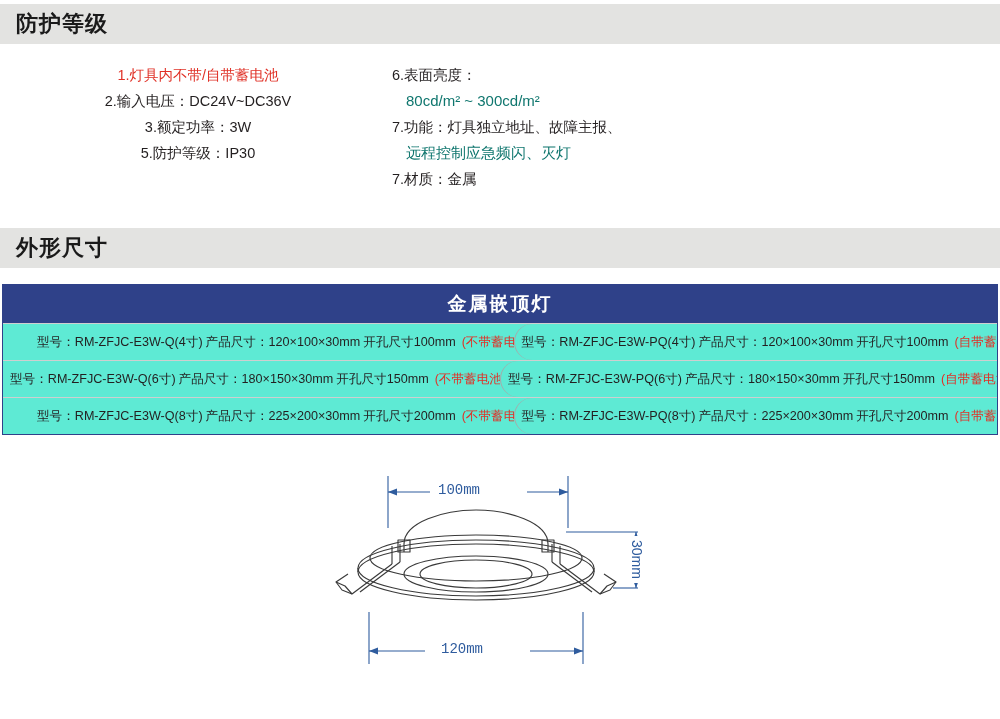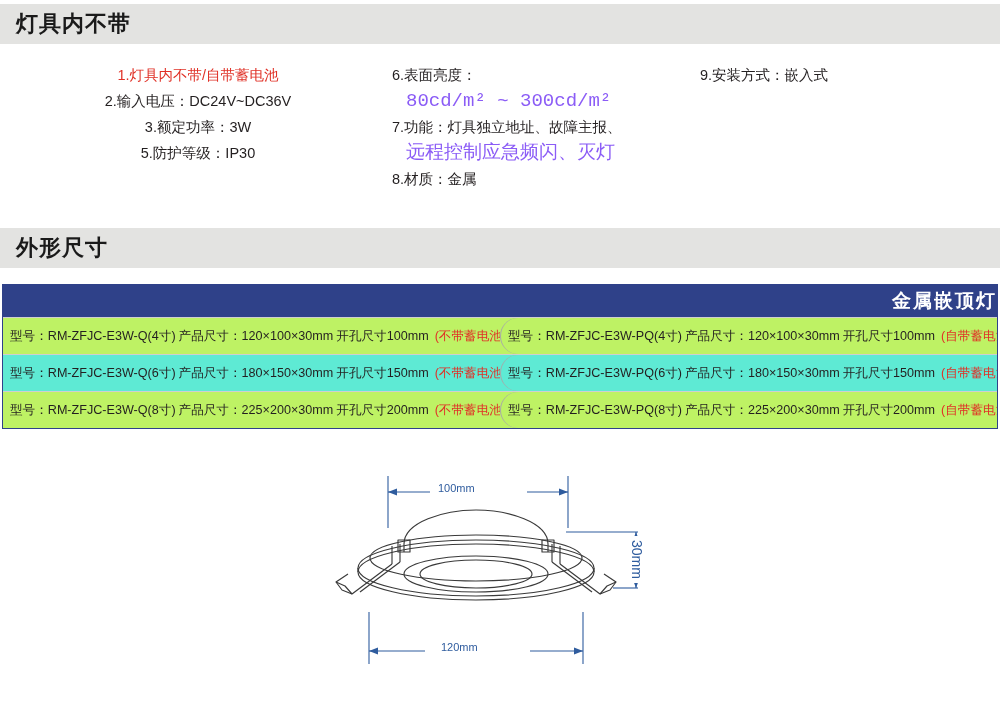--- a/index.html
+++ b/index.html
@@ -52,57 +52,56 @@
   #spec-col-3 { left: 700px; width: 295px; }
 
   .spec-item {
     font-size: 14.5px;
     line-height: 26px;
     white-space: nowrap;
     color: #231f20;
   }
   .spec-item.highlight { color: #e03127; }
   .spec-sub {
-    font-size: 19px;
+    font-size: 15px;
     line-height: 26px;
     white-space: nowrap;
     padding-left: 14px;
-    color: #8b5cf6;
-    font-family: Liberation Mono, monospace;
+    color: #0f766e;
   }
 
   
   .dim-table {
     position: absolute;
     top: 284px;
     left: 2px;
     width: 996px;
     border: 1px solid #2f4189;
     box-sizing: border-box;
   }
   .dim-table-header {
     background: #2f4189;
-    height: 32px;
+    height: 38px;
     display: flex;
     align-items: center;
-    justify-content: flex-end;
+    justify-content: center;
   }
   .dim-table-header .header-text {
     color: #ffffff;
     font-size: 19px;
     font-weight: bold;
     letter-spacing: 2px;
   }
   .dim-row {
     display: flex;
     height: 36px;
     border-top: 1px solid #cfcfcf;
   }
   .dim-row:first-of-type { border-top: none; }
-  .dim-row.shaded { background: #bef264; }
+  .dim-row.shaded { background: #5eead4; padding-left: 27px; }
   .dim-row.plain  { background: #5eead4; }
 
   .dim-cell {
     flex: 1 1 50%;
     display: flex;
     align-items: center;
     font-size: 12.6px;
     white-space: nowrap;
     padding-left: 7px;
     box-sizing: border-box;
@@ -118,61 +117,59 @@
   
   .drawing-area {
     position: absolute;
     top: 452px;
     left: 0;
     width: 1000px;
     height: 260px;
   }
   .dim-label-h {
     position: absolute;
-    font-size: 11px;
+    font-size: 14px;
     color: #2f5c9e;
     background: #ffffff;
     padding: 0 5px;
+    font-family: Liberation Mono, monospace;
   }
   .dim-label-v {
     position: absolute;
     font-size: 14px;
     color: #2f5c9e;
     background: #ffffff;
     padding: 4px 0;
     writing-mode: vertical-rl;
   }
 </style>
 </head>
 <body>
 
 <div class="section-band" id="band-tech">
-  <span class="band-title">灯具内不带</span>
+  <span class="band-title">防护等级</span>
 </div>
 
 <div class="spec-area">
 
   <div class="spec-col" id="spec-col-1">
     <div class="spec-item highlight">1.灯具内不带/自带蓄电池</div>
     <div class="spec-item">2.输入电压：DC24V~DC36V</div>
     <div class="spec-item">3.额定功率：3W</div>
     <div class="spec-item">5.防护等级：IP30</div>
   </div>
 
   <div class="spec-col" id="spec-col-2">
     <div class="spec-item">6.表面亮度：</div>
     <div class="spec-sub">80cd/m² ~ 300cd/m²</div>
     <div class="spec-item">7.功能：灯具独立地址、故障主报、</div>
     <div class="spec-sub">远程控制应急频闪、灭灯</div>
-    <div class="spec-item">8.材质：金属</div>
-  </div>
-
-  <div class="spec-col" id="spec-col-3">
-    <div class="spec-item">9.安装方式：嵌入式</div>
-  </div>
+    <div class="spec-item">7.材质：金属</div>
+  </div>
+
 
 </div>
 
 <div class="section-band" id="band-dims">
   <span class="band-title">外形尺寸</span>
 </div>
 
 <div class="dim-table">
 
   <div class="dim-table-header">

